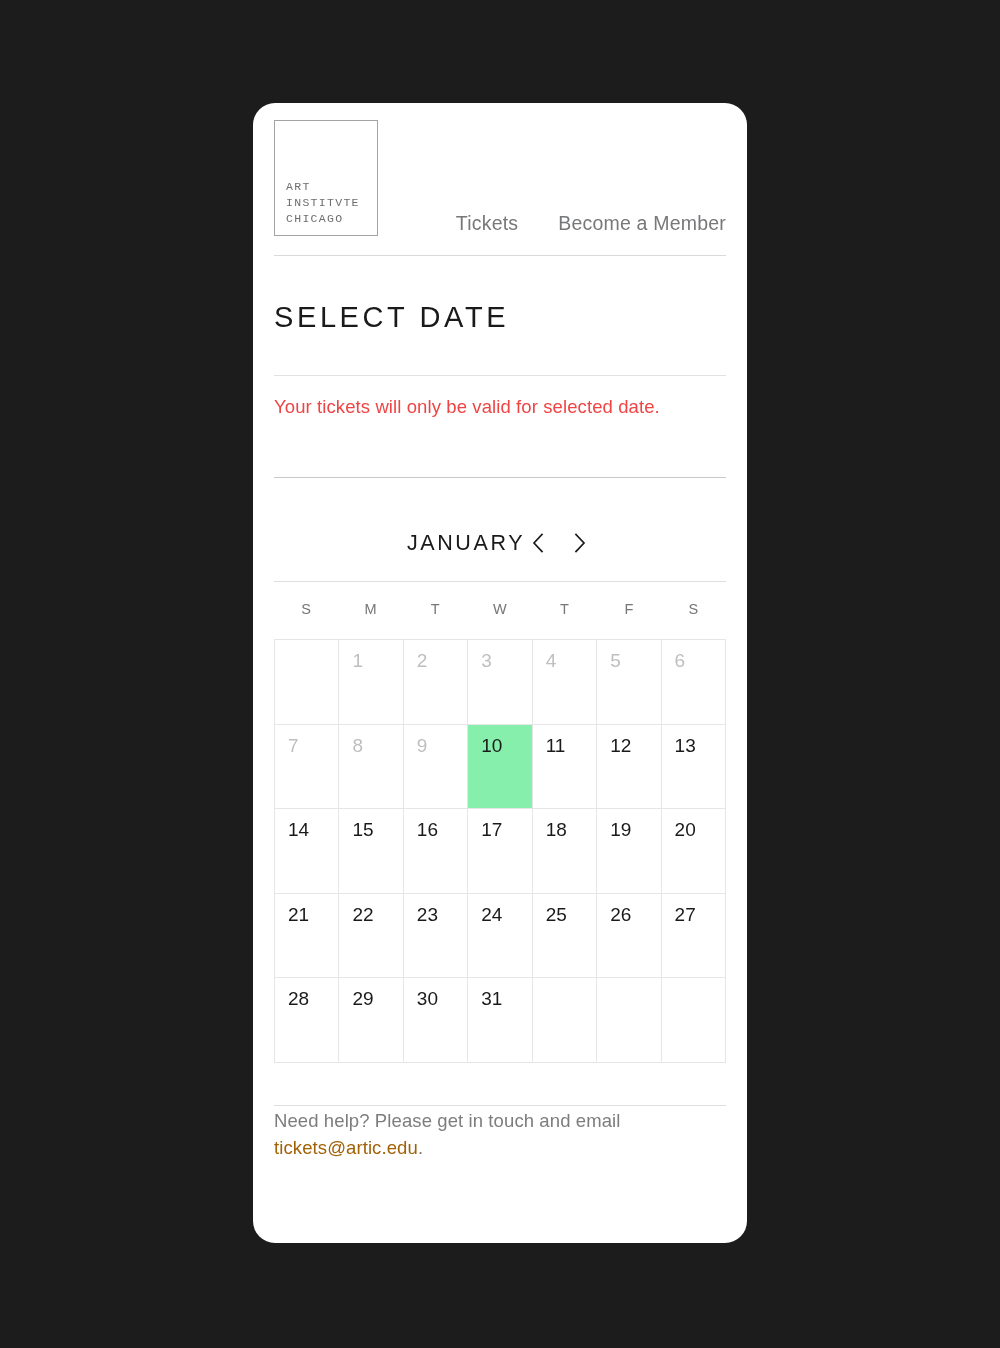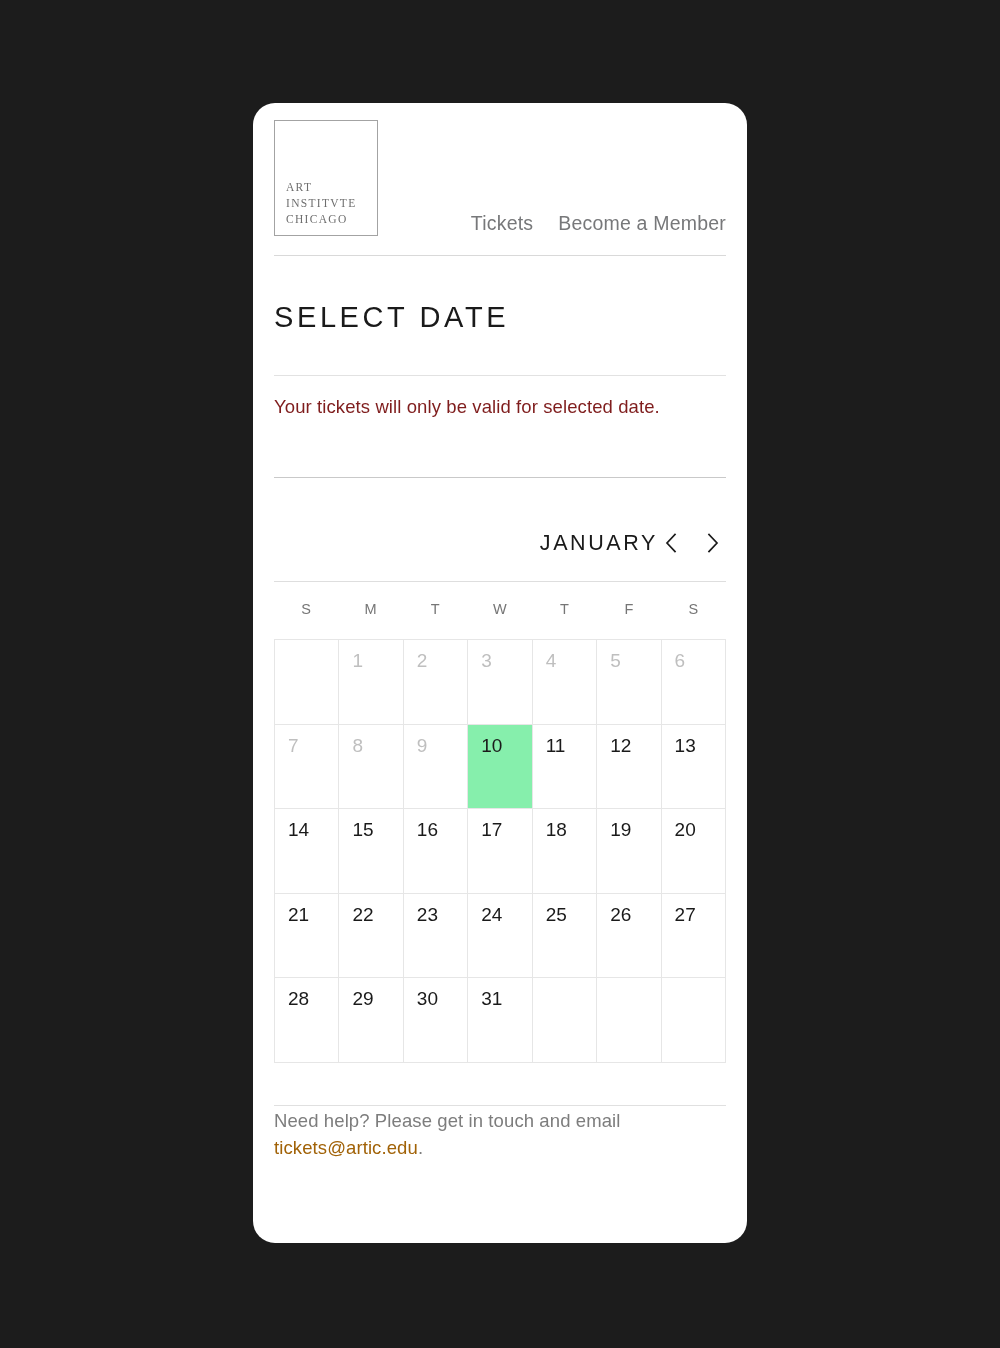--- a/index.html
+++ b/index.html
@@ -47,35 +47,35 @@
     width: 104px;
     height: 116px;
     border: 1px solid #a3a3a3;
     background: #fff;
   }
 
   .logo-text {
     position: absolute;
     left: 11px;
     bottom: 8px;
-    font-family: Liberation Serif, serif;
+    font-family: Liberation Mono, monospace;
     font-size: 11.5px;
     line-height: 16px;
     letter-spacing: 1.3px;
     color: #6e6e6e;
     white-space: pre;
   }
 
   .nav {
     position: absolute;
     right: 0;
     top: 92px;
     display: flex;
     align-items: flex-start;
-    gap: 25px;
+    gap: 40px;
   }
 
   .nav-link {
     font-size: 19.5px;
     color: #77787a;
     letter-spacing: 0.2px;
     font-weight: 400;
     text-decoration: none;
     white-space: nowrap;
   }
@@ -103,34 +103,34 @@
     color: #1a1a1a;
     line-height: 1;
     font-family: "Liberation Sans", sans-serif;
   }
 
   .intro {
     position: absolute;
     left: 21px;
     top: 293px;
     font-size: 18.5px;
-    color: #7f1d1d;
+    color: #ef4444;
     letter-spacing: 0.1px;
   }
 
   
   .month-bar {
     position: absolute;
     left: 21px;
     top: 420px;
     width: 452px;
     height: 40px;
     display: flex;
     align-items: center;
-    justify-content: flex-end;
+    justify-content: center;
   }
 
   .month-label {
     font-size: 21.5px;
     font-weight: 400;
     letter-spacing: 2.6px;
     color: #1a1a1a;
   }
 
   .month-nav {

